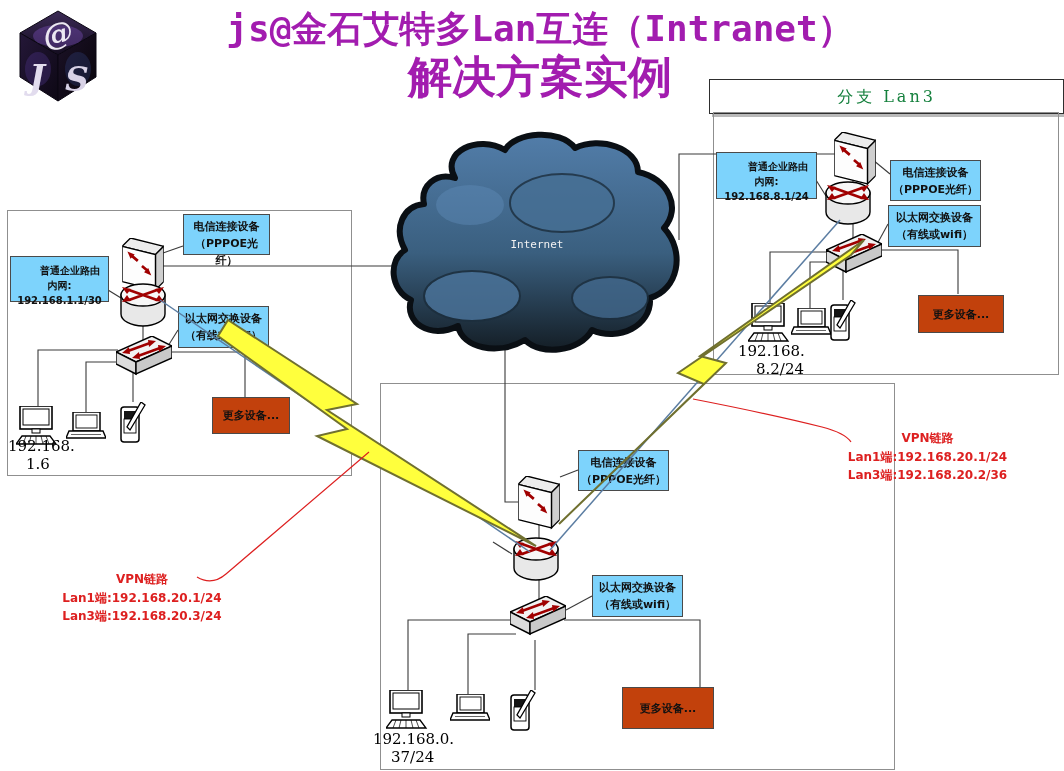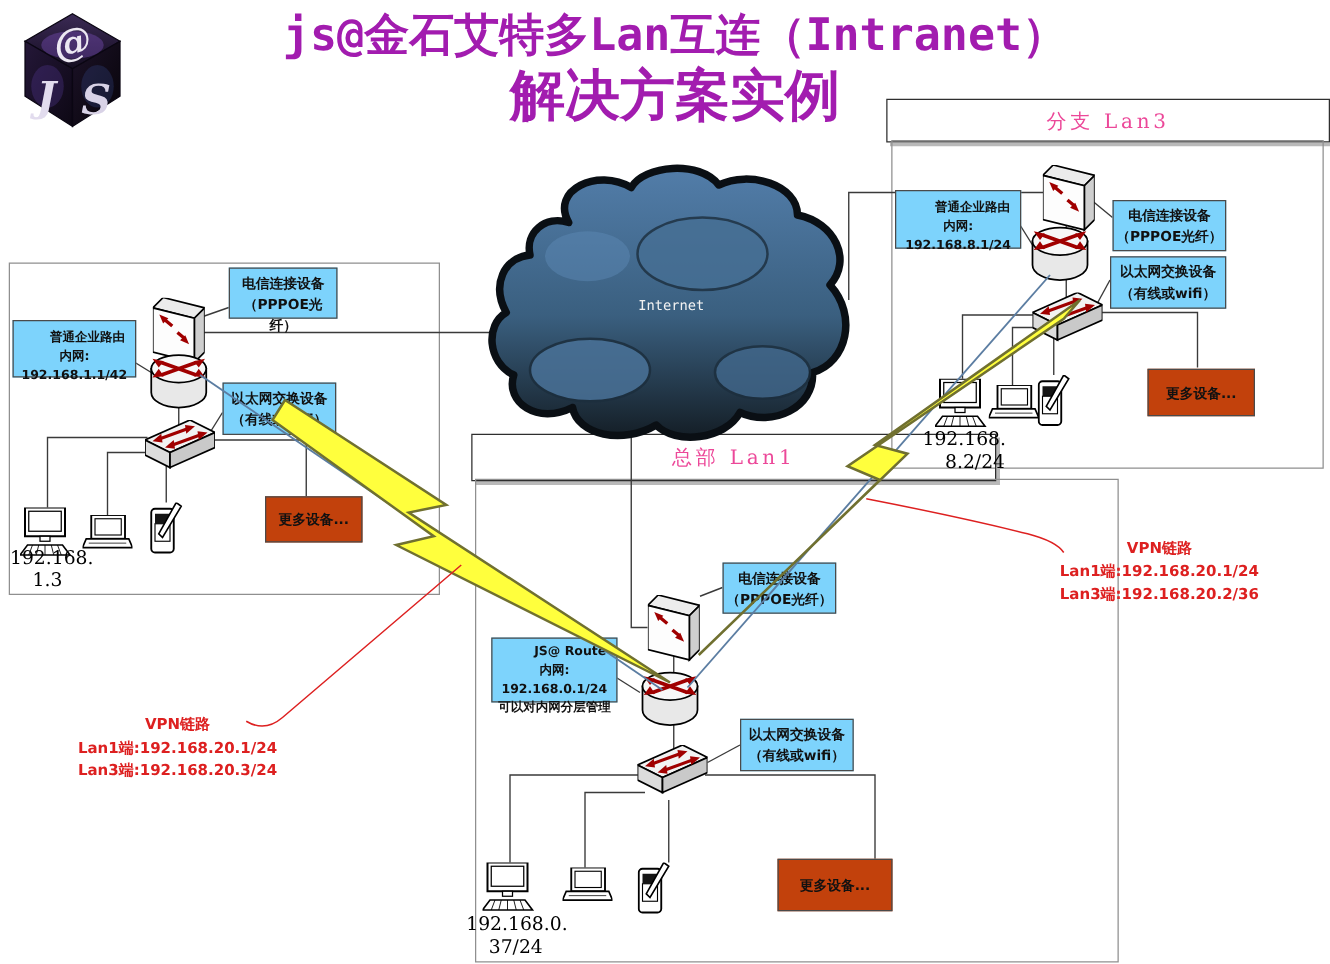--- a/index.html
+++ b/index.html
@@ -4,21 +4,21 @@
 <style>
   html,body{margin:0;padding:0;background:#fff;}
   .canvas{position:relative;width:1064px;height:771px;background:#fff;overflow:hidden;
           font-family:"DejaVu Sans",sans-serif;}
   svg.overlay{position:absolute;left:0;top:0;pointer-events:none;}
   #lines-black{z-index:2;}
   #cloud-svg{z-index:3;}
   #lines-top{z-index:6;}
   .lanbar{position:absolute;border:1px solid #2e2e2e;background:transparent;
           box-shadow:3px 3px 0 #b9b9b9;display:flex;align-items:center;justify-content:center;
-          font:16px/1 "DejaVu Serif","DejaVu Sans",serif;letter-spacing:3px;color:#ec4899;z-index:1;}
+          font:16px/1 "DejaVu Serif","DejaVu Sans",serif;letter-spacing:3px;color:#15803d;z-index:1;}
   .lanbody{position:absolute;border:1px solid #8f8f8f;z-index:1;background:transparent;}
   .lbl{position:absolute;background:#7dd3fc;border:1px solid #4a4a4a;z-index:4;
        font:bold 11px/1.55 "DejaVu Sans",sans-serif;color:#111;text-align:center;padding-top:3px;box-sizing:border-box;}
   .lbl.small{font-size:10px;line-height:1.5;}
   .lbl .r{text-align:right;padding-right:8px;}
   .morebox{position:absolute;background:#c2410c;border:1px solid #4a4a4a;z-index:4;
        font:bold 11px/1 "DejaVu Sans",sans-serif;color:#111;display:flex;align-items:center;justify-content:center;}
   .dev{position:absolute;z-index:5;}
   .iptext{position:absolute;z-index:5;font:15px/1.18 "DejaVu Serif",serif;color:#000;}
   .iptext .ind{padding-left:18px;}
@@ -116,23 +116,20 @@
     <div class="t2">解决方案实例</div>
   </div>
 
   <div class="lanbody" style="left:7px;top:210px;width:343px;height:264px"></div>
 
   <div class="lanbar" style="left:709px;top:79px;width:353px;height:33px">
     <span>分支 Lan3</span>
   </div>
   <div class="lanbody" style="left:713px;top:112px;width:344px;height:261px"></div>
 
-  <div class="lanbar" style="left:377px;top:347px;width:418px;height:36px">
-    <span>总部 Lan1</span>
-  </div>
   <div class="lanbody" style="left:380px;top:383px;width:513px;height:385px"></div>
 
   <svg id="lines-black" class="overlay" width="1064" height="771">
     <g stroke="#3a3a3a" stroke-width="1.1" fill="none">
 
       <path d="M143,256 V352"></path>
       <path d="M162,266 H415"></path>
       <path d="M170,352 H245 V397"></path>
       <path d="M118,350 H38 V406"></path>
       <path d="M122,362 H86 V412"></path>
@@ -183,21 +180,21 @@
     <ellipse cx="470" cy="205" rx="34" ry="20" fill="#5b87b3" opacity="0.5"></ellipse>
     <text x="537" y="248" text-anchor="middle" font-size="11" fill="#f2f2f2" font-family="DejaVu Sans Mono, monospace">Internet</text>
   </svg>
 
   <div class="lbl" style="left:183px;top:214px;width:87px;height:41px">
     <div>电信连接设备</div>
     <div>（PPPOE光纤）</div>
   </div>
   <div class="lbl small" style="left:10px;top:256px;width:99px;height:46px;padding-top:6px">
     <div class="r">普通企业路由</div>
-    <div>内网: 192.168.1.1/42</div>
+    <div>内网: 192.168.1.1/30</div>
   </div>
   <div class="lbl" style="left:178px;top:306px;width:91px;height:42px">
     <div>以太网交换设备</div>
     <div>（有线或wifi）</div>
   </div>
   <div class="morebox" style="left:212px;top:397px;width:76px;height:35px">
     <span>更多设备...</span>
   </div>
 
   <div class="lbl small" style="left:716px;top:152px;width:101px;height:47px;padding-top:6px">
@@ -213,25 +210,20 @@
     <div>（有线或wifi）</div>
   </div>
   <div class="morebox" style="left:918px;top:295px;width:84px;height:36px">
     <span>更多设备...</span>
   </div>
 
   <div class="lbl" style="left:578px;top:450px;width:91px;height:41px">
     <div>电信连接设备</div>
     <div>（PPPOE光纤）</div>
   </div>
-  <div class="lbl small" style="left:393px;top:510px;width:101px;height:52px;padding-top:3px">
-    <div class="r">JS@ Route</div>
-    <div>内网: 192.168.0.1/24</div>
-    <div>可以对内网分层管理</div>
-  </div>
   <div class="lbl" style="left:592px;top:575px;width:91px;height:42px">
     <div>以太网交换设备</div>
     <div>（有线或wifi）</div>
   </div>
   <div class="morebox" style="left:622px;top:687px;width:90px;height:40px">
     <span>更多设备...</span>
   </div>
 
   <svg class="dev" style="left:122px;top:238px;width:42px;height:54px" viewBox="0 0 40 52">
       <use href="#sym-modem"></use>
@@ -285,21 +277,21 @@
     </svg>
   <svg class="dev" style="left:450px;top:694px;width:40px;height:32px" viewBox="0 0 40 32">
       <use href="#sym-laptop"></use>
     </svg>
   <svg class="dev" style="left:510px;top:690px;width:26px;height:42px" viewBox="0 0 26 42">
       <use href="#sym-pda"></use>
     </svg>
 
   <div class="iptext" style="left:8px;top:438px">
     <div>192.168.</div>
-    <div class="ind">1.3</div>
+    <div class="ind">1.6</div>
   </div>
   <div class="iptext" style="left:738px;top:343px">
     <div>192.168.</div>
     <div class="ind">8.2/24</div>
   </div>
   <div class="iptext" style="left:373px;top:731px">
     <div>192.168.0.</div>
     <div class="ind">37/24</div>
   </div>
 

